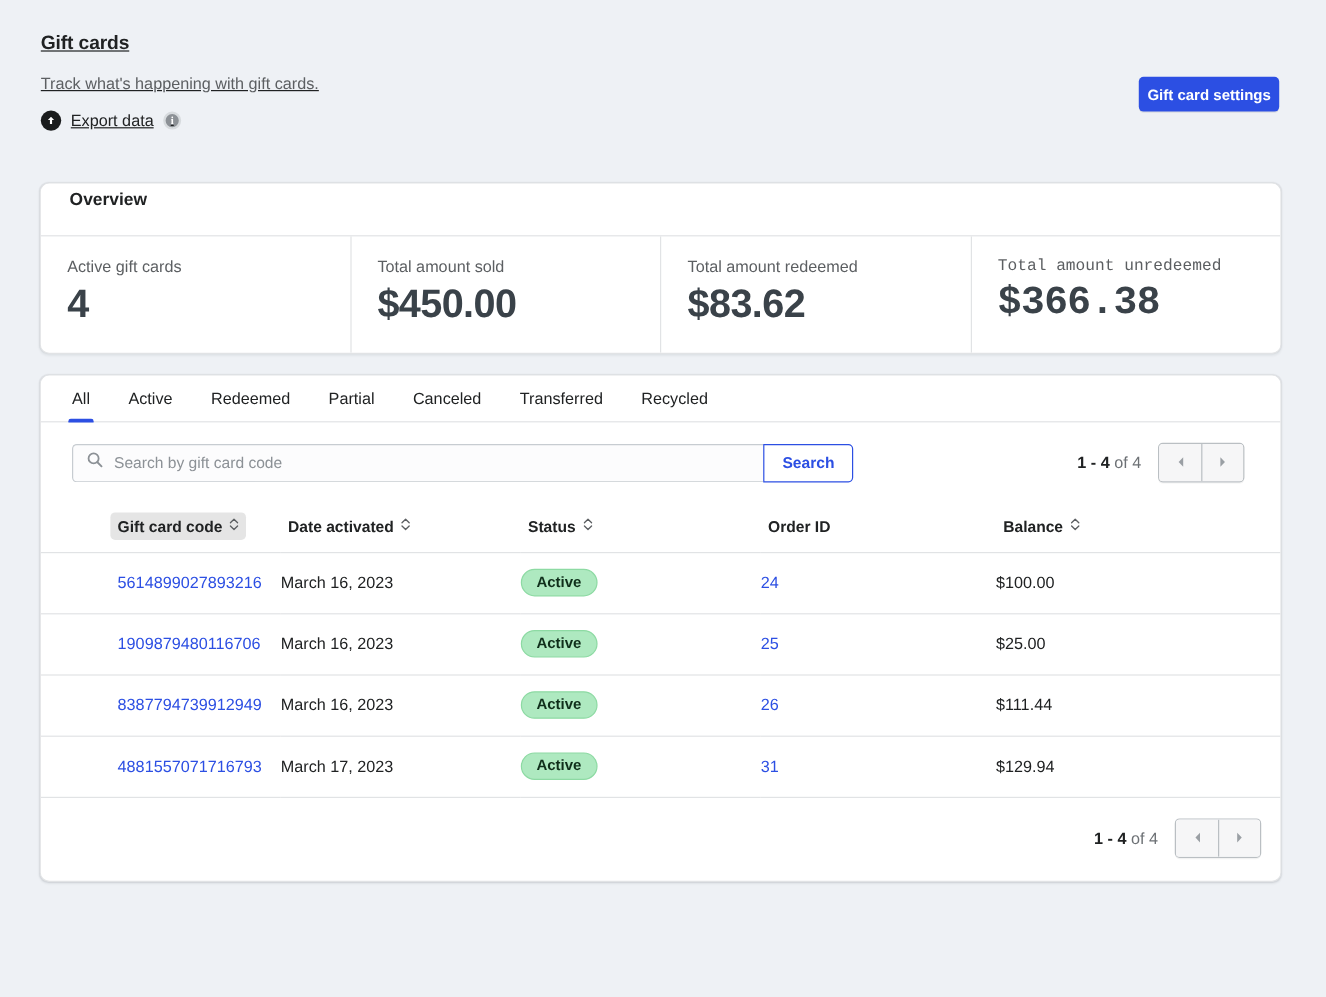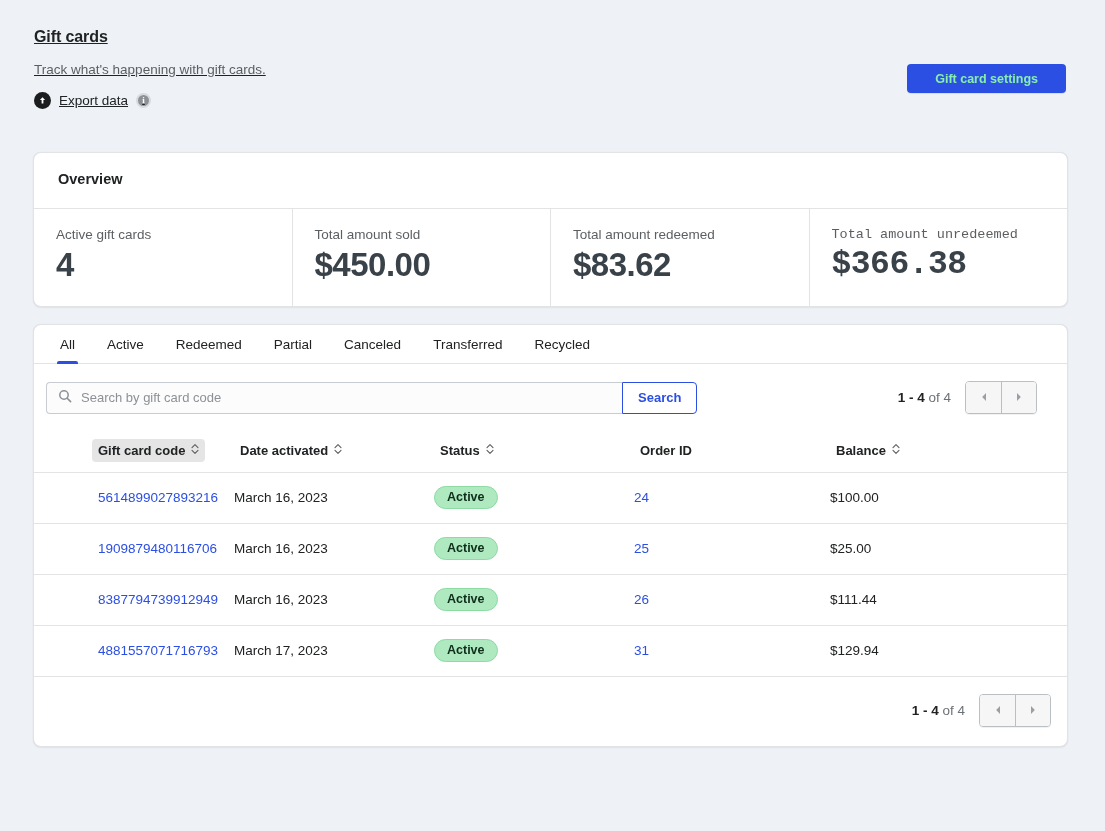--- a/index.html
+++ b/index.html
@@ -70,24 +70,24 @@
     font-weight: bold;
     line-height: 1;
     font-family: "Liberation Serif", serif;
   }
 
   .settings-btn {
     position: absolute;
     right: 39px;
     top: 64px;
     background: #2c4fe3;
-    color: #86efac;
+    color: #ffffff;
     border: none;
     border-radius: 4px;
-    padding: 0 28px;
+    padding: 0 7px;
     height: 29px;
     font-size: 12.5px;
     font-weight: bold;
     font-family: "Liberation Sans", sans-serif;
     cursor: pointer;
     box-shadow: 0 1px 0 rgba(0,0,0,0.08);
   }
 
   
   .card {
@@ -96,21 +96,21 @@
     border: 1px solid #e1e3e5;
     box-shadow: 0 0 1px rgba(22,29,37,0.08), 0 1px 2px rgba(22,29,37,0.06);
     margin: 0 37px 0 33px;
   }
 
   .overview-card { margin-top: 43px; overflow: hidden; }
 
   .overview-header {
     display: flex;
     gap: 18px;
-    padding: 18px 24px 21px 24px;
+    padding: 6px 24px 21px 24px;
     border-bottom: 1px solid #e1e3e5;
   }
   .overview-title {
     font-size: 14.5px;
     font-weight: bold;
     color: #202223;
   }
   .date-select {
     display: inline-flex;
     align-items: center;
@@ -180,20 +180,21 @@
   }
 
   .search-row {
     display: flex;
     align-items: center;
     padding: 17px 16px 16px 12px;
   }
   .search-wrap {
     display: flex;
     align-items: stretch;
+    margin-left: 14px;
   }
   .search-field {
     display: flex;
     align-items: center;
     gap: 9px;
     width: 576px;
     height: 32px;
     background: #fcfcfd;
     border: 1px solid #c7ccd1;
     border-right: none;

